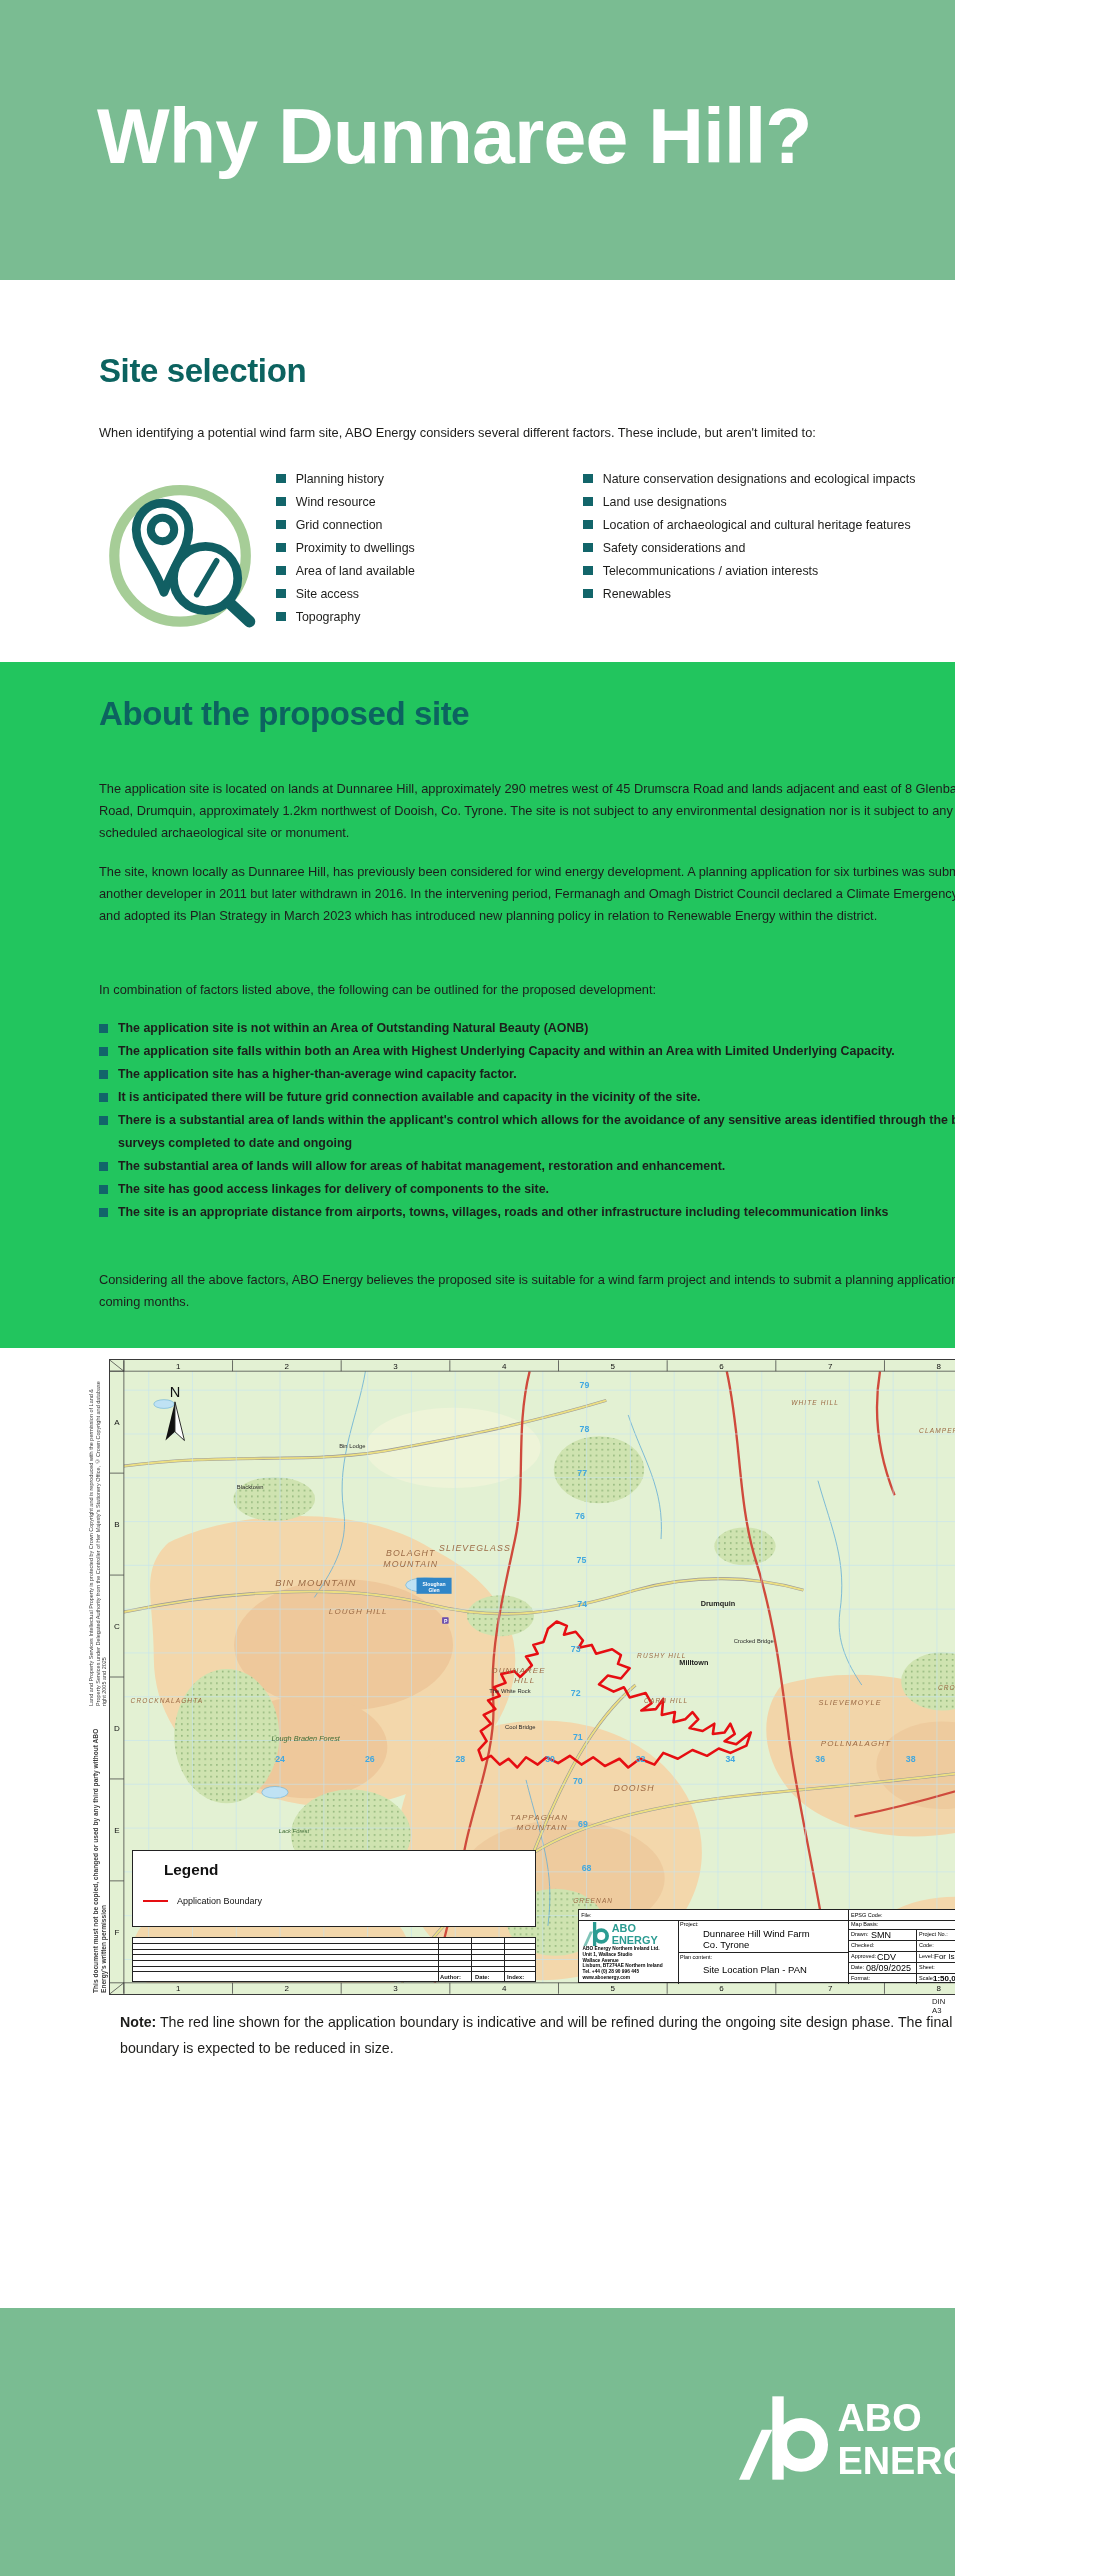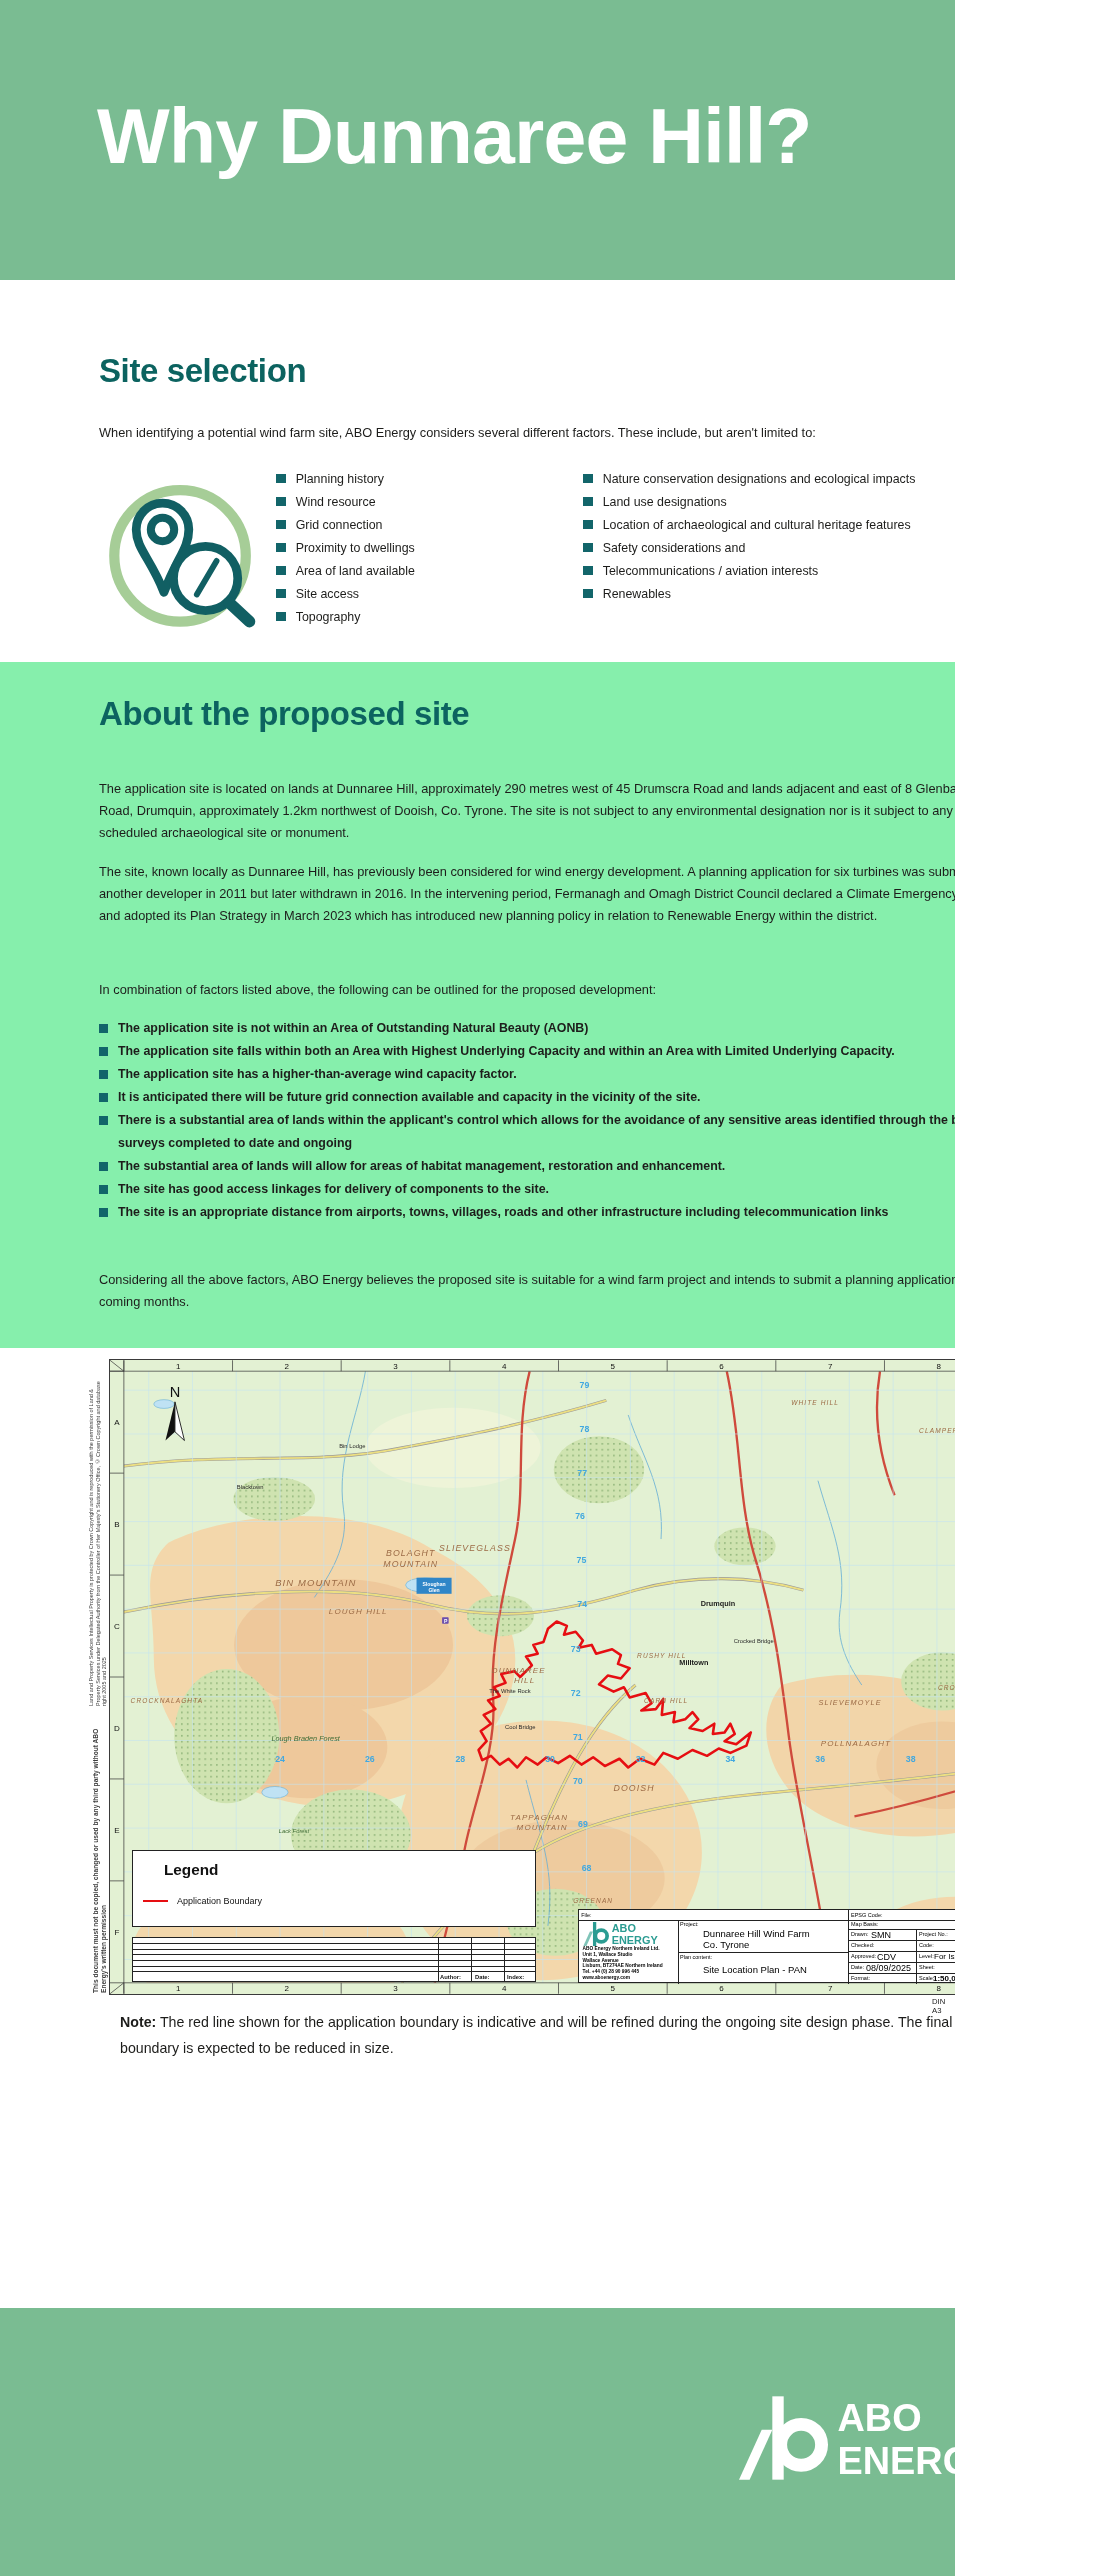--- a/index.html
+++ b/index.html
@@ -117,21 +117,21 @@
     <div class="sel-item">
         <span class="sq"></span>
         <span>Telecommunications / aviation interests</span>
       </div>
     <div class="sel-item">
         <span class="sq"></span>
         <span>Renewables</span>
       </div>
   </div>
 
-  <div class="abs" style="left:0;top:662px;width:1095px;height:686px;background:#86efac;">
+  <div class="abs" style="left:0;top:662px;width:1095px;height:686px;background:#22c55e;">
     <div class="abs h2" style="left:99px;top:33px;">About the proposed site</div>
     <div class="abs body-p bold-p" style="left:99px;top:108px;width:909px;">The application site is located on lands at Dunnaree Hill, approximately 290 metres west of 45 Drumscra Road and lands adjacent and east of 8 Glenbane Road, Drumquin, approximately 1.2km northwest of Dooish, Co. Tyrone. The site is not subject to any environmental designation nor is it subject to any scheduled archaeological site or monument.</div>
     <div class="abs body-p bold-p" style="left:99px;top:191px;width:909px;">The site, known locally as Dunnaree Hill, has previously been considered for wind energy development. A planning application for six turbines was submitted by another developer in 2011 but later withdrawn in 2016. In the intervening period, Fermanagh and Omagh District Council declared a Climate Emergency in 2019 and adopted its Plan Strategy in March 2023 which has introduced new planning policy in relation to Renewable Energy within the district.</div>
     <div class="abs body-p bold-p" style="left:99px;top:309px;width:909px;">In combination of factors listed above, the following can be outlined for the proposed development:</div>
 
     <div class="abs" style="left:99px;top:355px;width:927px;">
       <div class="ab-item">
           <span class="sq2"></span>
           <span>The application site is not within an Area of Outstanding Natural Beauty (AONB)</span>
         </div>

